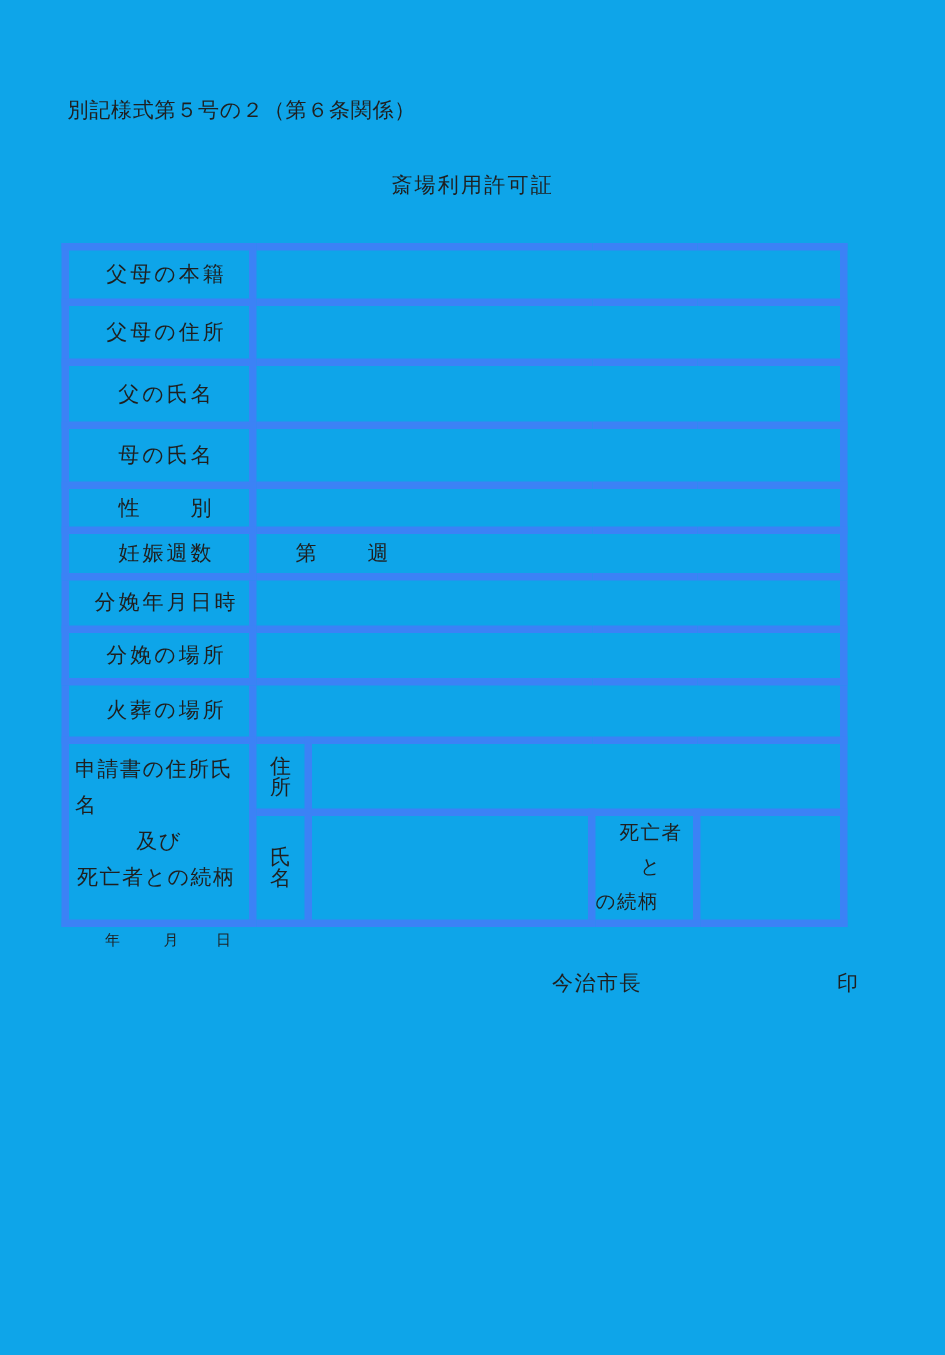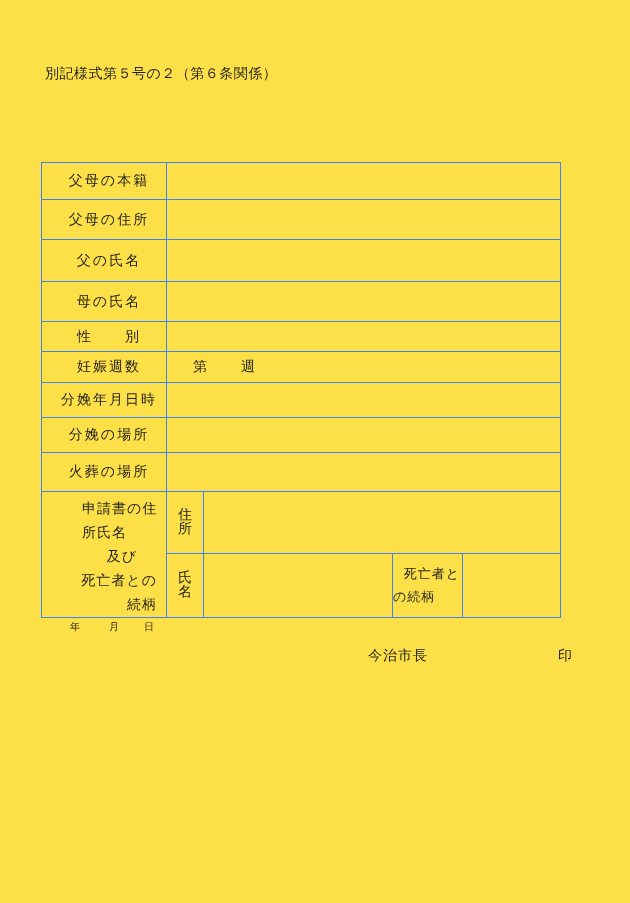--- a/index.html
+++ b/index.html
@@ -1,44 +1,44 @@
 <!DOCTYPE html>
 <html><head>
 <meta charset="utf-8">
 <style>
   * { margin:0; padding:0; box-sizing:border-box; }
   html,body { background:#ffffff; }
   body { font-family:"DejaVu Serif","Liberation Serif",serif; color:#1f1f1f; }
   .page {
-    position:relative; width:630px; height:903px; background:#fde047;
-    overflow:hidden; font-size:14px;font-family:Liberation Serif, serif;
+    position:relative; width:630px; height:903px; background:#0ea5e9;
+    overflow:hidden; font-size:14px;
   }
   .form-ref {
     position:absolute; left:45px; top:65px; font-size:14px; letter-spacing:0.5px;
   }
   .doc-title {
     position:absolute; left:0; top:115px; width:100%; text-align:center;
     font-size:14px; font-weight:normal; letter-spacing:1.5px;
   }
   table.form-table {
     position:absolute; left:41px; top:162px; width:519px;
     border-collapse:collapse; table-layout:fixed;
   }
   .form-table td {
-    border:1px solid #3b82f6; font-size:14px; vertical-align:middle;
+    border:5px solid #3b82f6; font-size:14px; vertical-align:middle;
     overflow:hidden;
   }
   .lbl { text-align:center; letter-spacing:2px; padding-left:10px; }
   .val { padding-left:26px; letter-spacing:2px;margin-top:24px; }
   tr.r1 td{height:37px} tr.r2 td{height:40px} tr.r3 td{height:42px}
   tr.r4 td{height:40px} tr.r5 td{height:30px} tr.r6 td{height:31px}
   tr.r7 td{height:35px} tr.r8 td{height:35px} tr.r9 td{height:39px}
   tr.r10a td{height:48px} tr.r10b td{height:50px}
   td.big-label { vertical-align:top; padding-top:5px; letter-spacing:1px; }
-  td.big-label div { line-height:24px;margin-left:36px; }
+  td.big-label div { line-height:24px; }
   .bl1 { text-align:left; padding-left:4px; }
   .bl2 { text-align:center; }
   .bl3 { text-align:right; padding-right:9px; }
   td.sub {
     text-align:center; line-height:14px; white-space:pre-line; letter-spacing:0;
     padding:0 2px;
   }
   td.rel { font-size:13px; letter-spacing:1px; }
   td.rel div { line-height:23px; }
   .rel1 { text-align:center; padding-left:9px; }
@@ -50,20 +50,21 @@
   .mayor { position:absolute; left:368px; letter-spacing:1px; }
   .seal { position:absolute; left:558px; }
 </style>
 </head>
 <body>
 
 <div class="page">
 
   <div class="form-ref">別記様式第５号の２（第６条関係）</div>
 
+  <div class="doc-title">斎場利用許可証</div>
 
   <table class="form-table">
     <colgroup>
       <col style="width:125px">
         <col style="width:37px">
         <col style="width:189px">
       <col style="width:70px">
         <col style="width:98px">
     </colgroup>
     <tbody>

